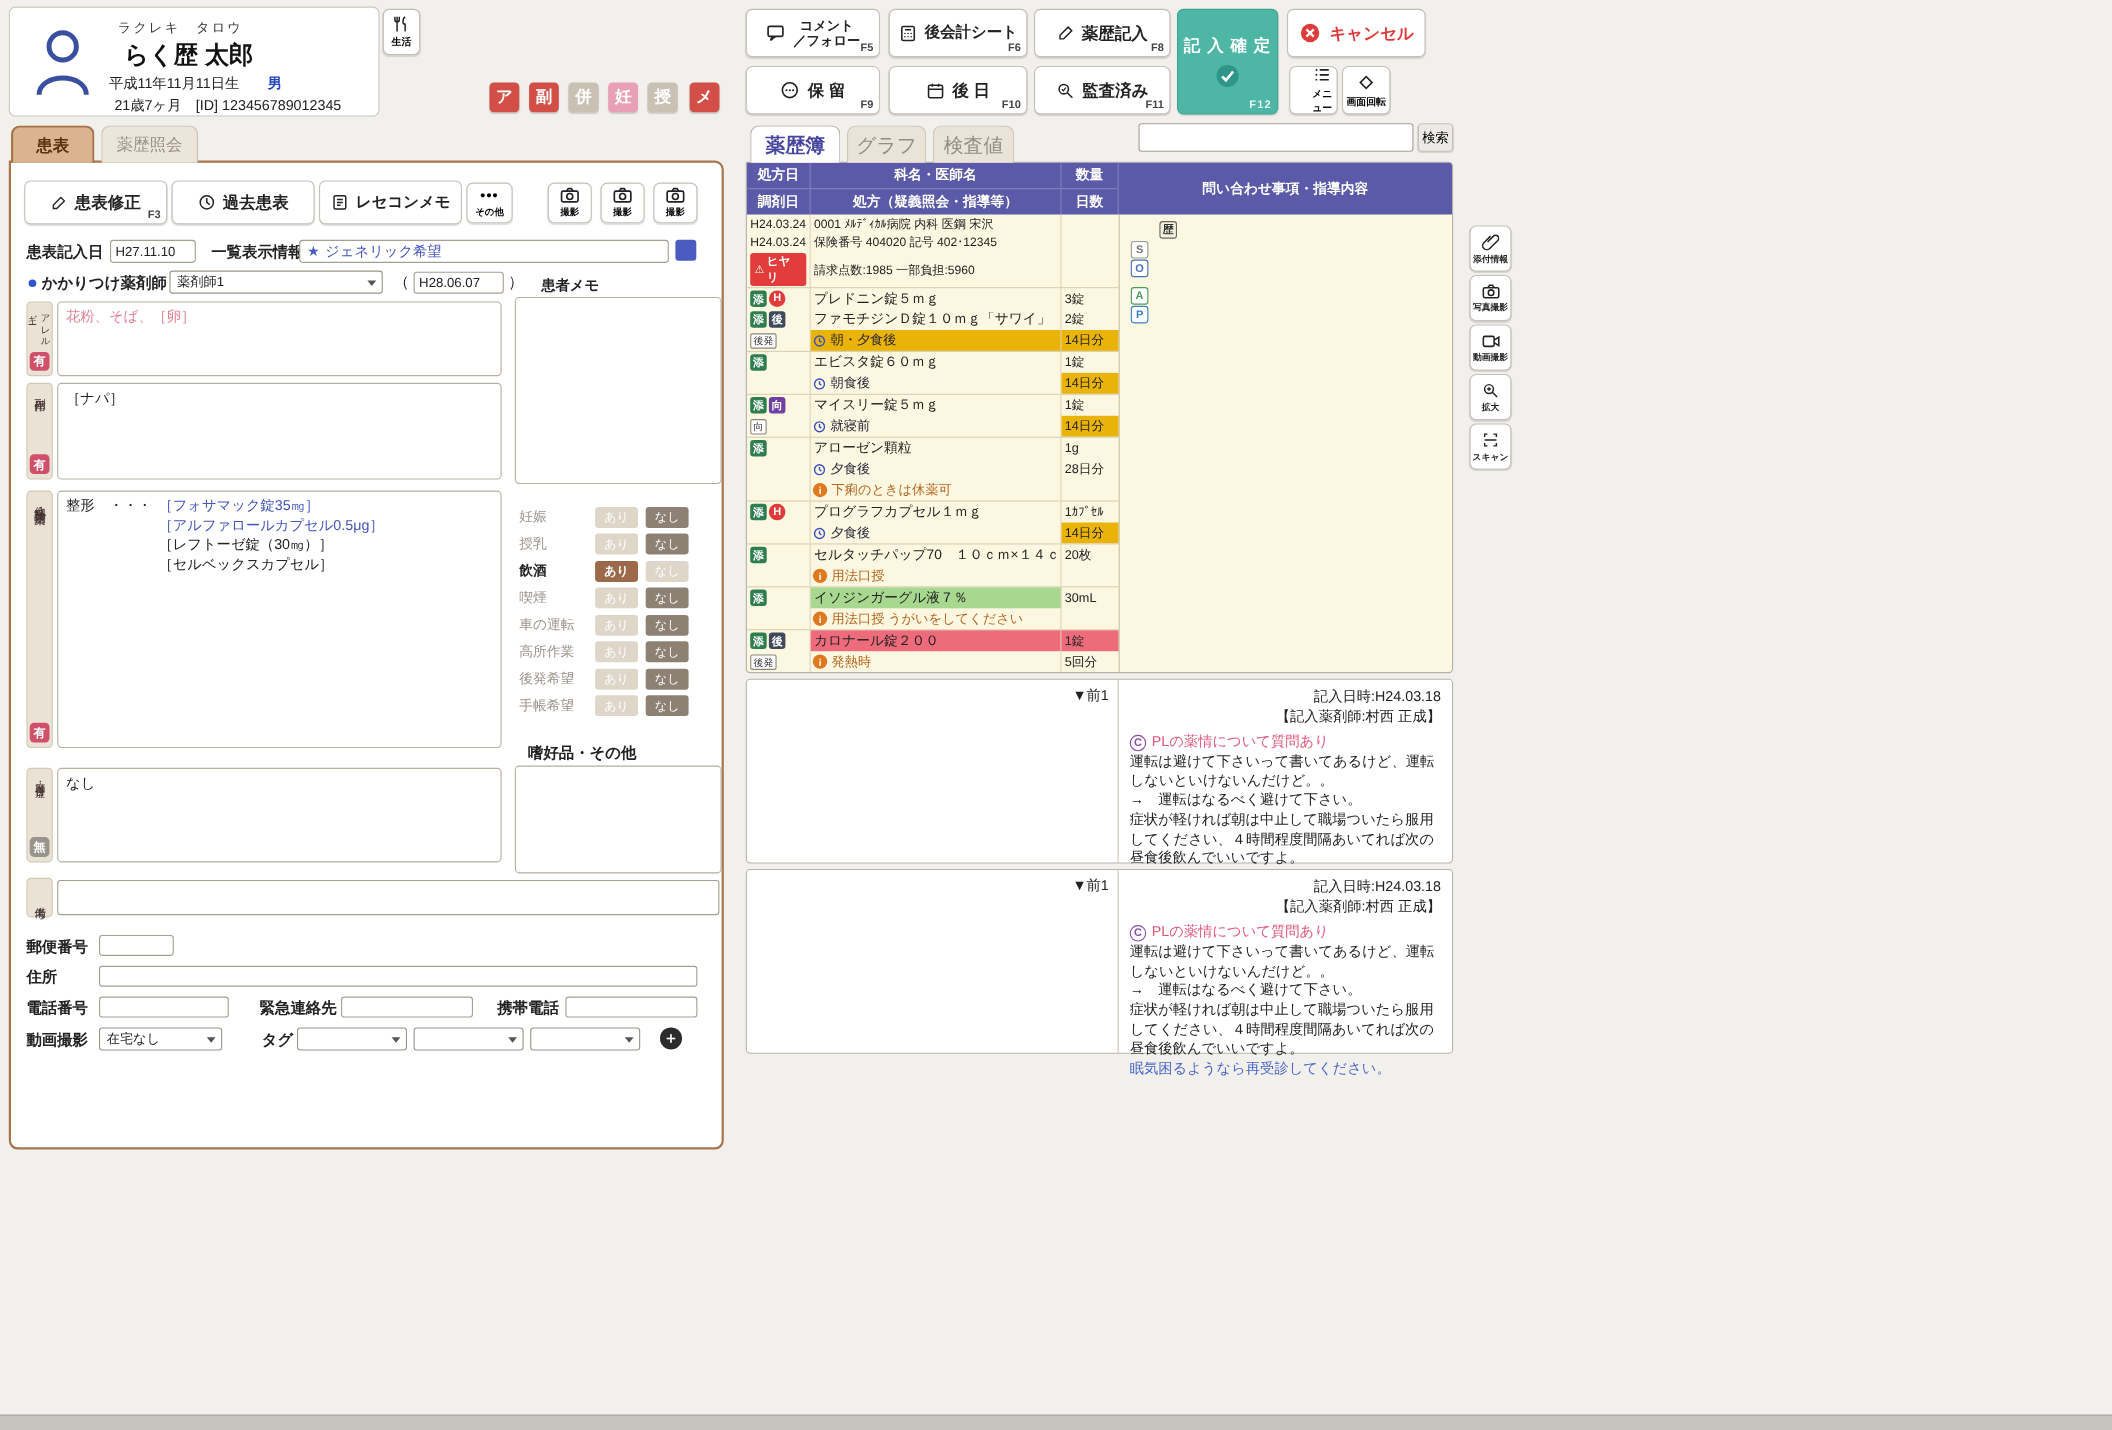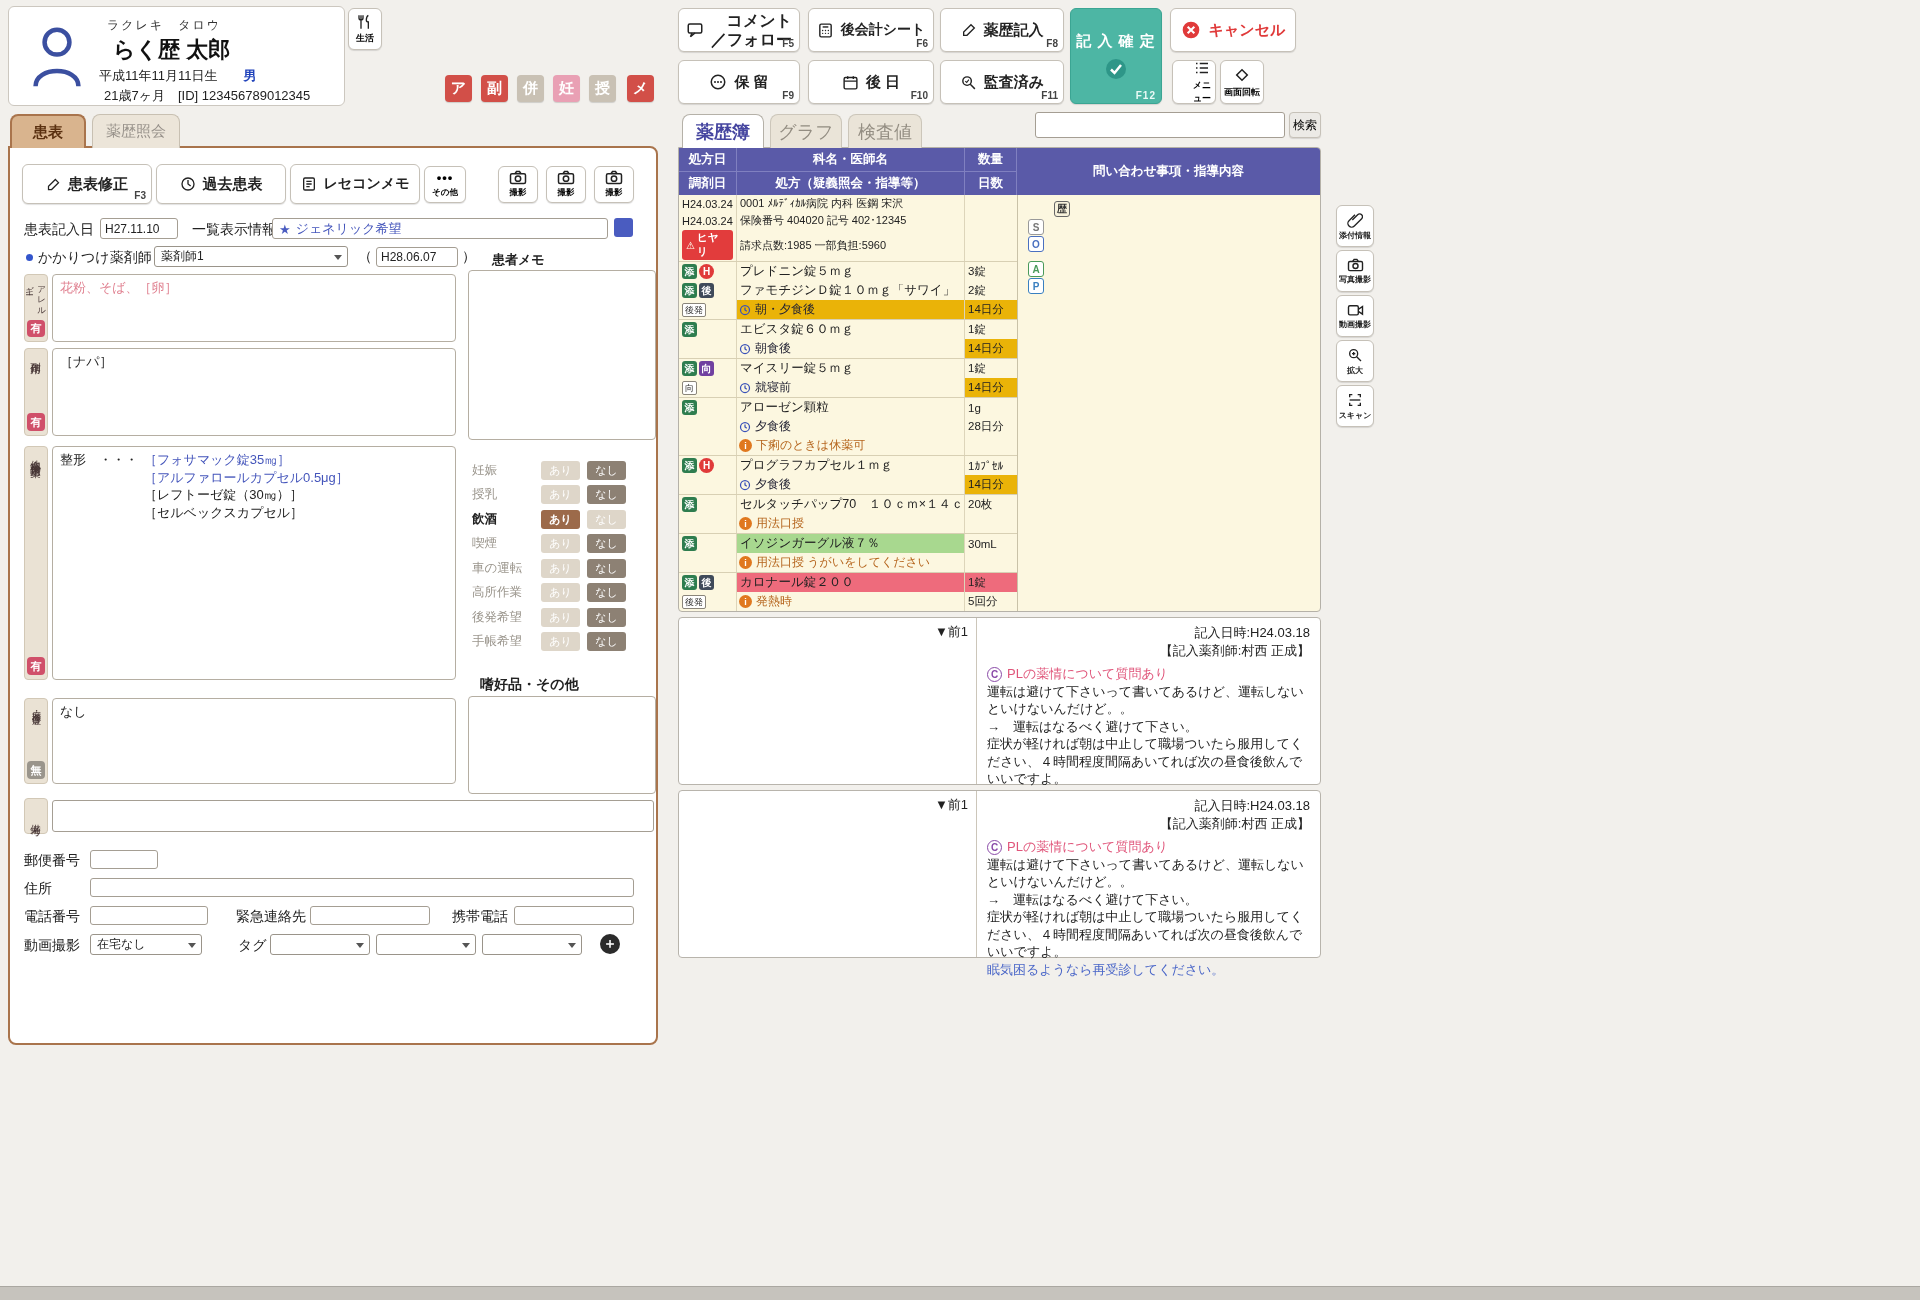--- a/index.html
+++ b/index.html
@@ -10,21 +10,21 @@
 
   
   .card { background:#fff; border:1px solid #ccc7bf; border-radius:6px; }
   .btn { position:absolute; background:#fff; border:1px solid #c6c1b8; border-radius:6px; box-shadow:0 1px 1px rgba(0,0,0,.12); display:flex; align-items:center; justify-content:center; cursor:pointer; }
   .tbtn { gap:7px; font-weight:bold; font-size:15px; color:#222; }
   .fkey { position:absolute; right:5px; bottom:2px; font-size:10px; font-weight:bold; color:#444; }
   .colbtn { flex-direction:column; gap:2px; font-size:9px; font-weight:bold; }
   .inp { position:absolute; border:1px solid #a59e93; border-radius:3px; background:#fff; font-size:12px; padding:0 4px; font-family:inherit; color:#222; }
   .selbox { position:absolute; background:#fff; border:1px solid #9a948a; border-radius:3px; display:flex; align-items:center; padding:0 18px 0 6px; font-size:12px; height:21px; }
   .selbox::after { content:""; position:absolute; right:5px; top:8px; border:4px solid transparent; border-top:5px solid #555; }
-  .lbl { position:absolute; font-size:14px; font-weight:normal; color:#222; white-space:nowrap; }
+  .lbl { position:absolute; font-size:14px; font-weight:bold; color:#222; white-space:nowrap; }
 
   
   .p-kana { font-size:12px; color:#333; letter-spacing:2px; }
   .p-name { font-size:22px; font-weight:bold; color:#111; }
   .p-line { font-size:13px; color:#222; }
   .p-sex { color:#2143bb; font-weight:bold; margin-left:26px; }
 
   
   .flag { position:absolute; top:75px; width:27px; height:27px; border-radius:4px; color:#fff; font-weight:bold; font-size:15px; display:flex; align-items:center; justify-content:center; box-shadow:0 1px 1px rgba(0,0,0,.15); }
   .flag.red { background:#d24f48; } .flag.gray { background:#c9c1b4; } .flag.pink { background:#e9a0b4; }
@@ -87,21 +87,21 @@
   .rt-inq { flex:1; border-left:1px solid #c9c2a8; position:relative; }
   .soap { position:absolute; width:16px; height:16px; border-radius:3px; font-size:10px; font-weight:bold; display:flex; align-items:center; justify-content:center; background:#fff; }
   .soap-reki { left:36px; top:6px; border:1px solid #666; color:#333; background:#f7f2dc; }
   .soap-s { left:10px; top:24px; border:1px solid #999; color:#777; }
   .soap-o { left:10px; top:41px; border:1px solid #4a70c0; color:#4a70c0; }
   .soap-a { left:10px; top:66px; border:1px solid #4a9a5a; color:#4a9a5a; }
   .soap-p { left:10px; top:83px; border:1px solid #3a80c0; color:#3a80c0; }
 
   
   .noteSec { position:absolute; left:678px; width:643px; height:168px; background:#fff; border:1px solid #b8b4ac; border-radius:4px; display:flex; }
-  .noteL { width:298px; border-right:1px solid #ccc6ba; position:relative; }
+  .noteL { width:338px; border-right:1px solid #ccc6ba; position:relative; }
   .prev1 { position:absolute; right:8px; top:5px; font-size:13px; color:#222; cursor:pointer; }
   .noteR { flex:1; padding:6px 10px; font-size:13px; line-height:1.35; }
   .nRight { text-align:right; }
   .cbadge { display:inline-flex; width:15px; height:15px; border:1px solid #8a4aa8; color:#8a4aa8; border-radius:50%; font-size:10px; font-weight:bold; align-items:center; justify-content:center; margin-right:5px; }
   .ctitle { color:#e0557a; }
   .nlink { color:#4a66c8; }
 
   
   .sidebtn { position:absolute; left:1336px; width:38px; height:42px; background:#fff; border:1px solid #c6c1b8; border-radius:6px; box-shadow:0 1px 1px rgba(0,0,0,.12); display:flex; flex-direction:column; align-items:center; justify-content:center; gap:2px; font-size:8px; font-weight:bold; color:#222; cursor:pointer; }
 
@@ -148,21 +148,21 @@
 <div class="flag gray" style="left:589px;">授</div>
 <div class="flag red" style="left:627px;">メ</div>
 
 <button class="btn tbtn" style="left:678px;top:8px;width:122px;height:44px;">
   <span>
       <svg viewBox="0 0 24 24" width="18" height="18" fill="none" stroke="#222" stroke-width="2">
         <rect x="3" y="4" width="18" height="12" rx="2"></rect>
         <path d="M8 16l-2 5 6-5"></path>
       </svg>
     </span>
-  <span style="text-align:right;font-size:16px;line-height:1.2;"><span>コメント</span><br><span>／フォロー</span></span>
+  <span style="text-align:center;font-size:12px;line-height:1.2;"><span>コメント</span><br><span>／フォロー</span></span>
   <span class="fkey">F5</span>
 </button>
 <button class="btn tbtn" style="left:808px;top:8px;width:126px;height:44px;font-size:14px;">
   <span>
       <svg viewBox="0 0 24 24" width="17" height="17" fill="none" stroke="#222" stroke-width="2">
         <rect x="4" y="3" width="16" height="18" rx="2"></rect>
         <path d="M8 7h8"></path>
         <path d="M8 12h.01M12 12h.01M16 12h.01M8 16h.01M12 16h.01M16 16h.01" stroke-linecap="round"></path>
       </svg>
     </span>

